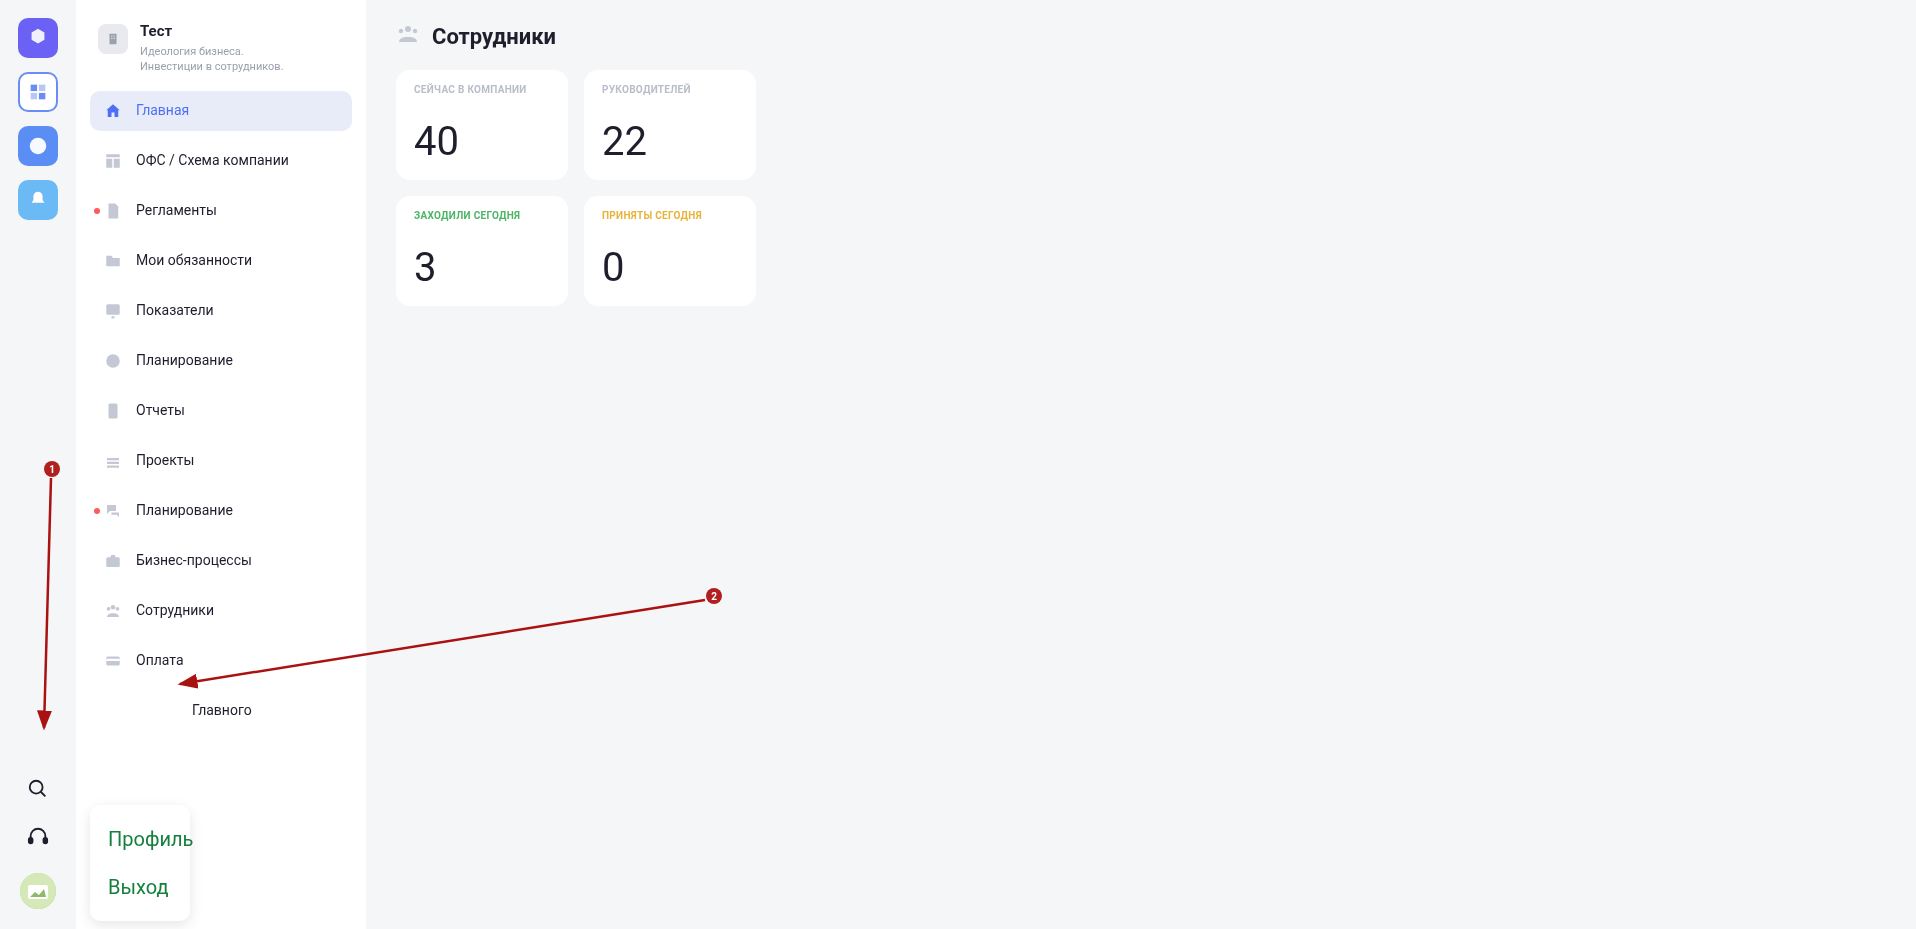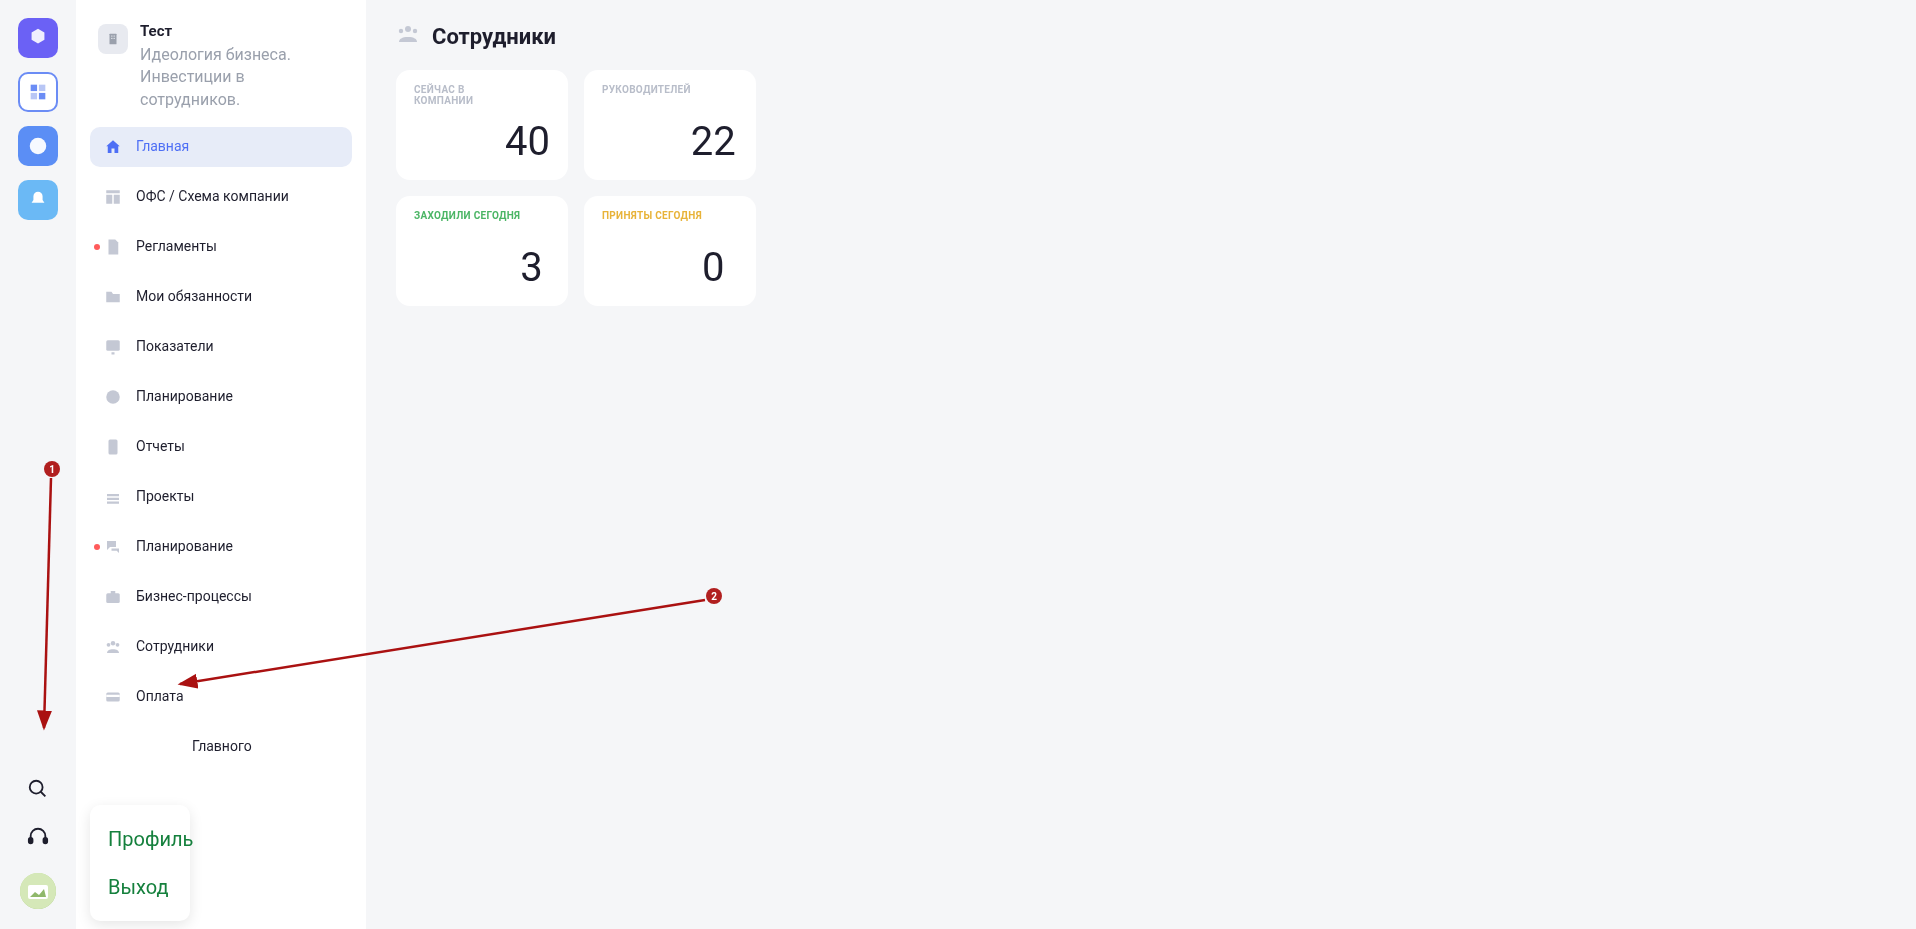--- a/index.html
+++ b/index.html
@@ -91,21 +91,21 @@
       justify-content: center;
       flex-shrink: 0;
       margin-top: 2px;
     }
     .company-name {
       font-weight: 700;
       font-size: 15px;
       color: #1e1e2d;
     }
     .company-subtitle {
-      font-size: 16px;
+      font-size: 11px;
       color: #9aa0ac;
       line-height: 1.4;
       margin-top: 4px;
     }
     .nav-item {
       display: flex;
       gap: 14px;
       padding: 11px 14px;
       border-radius: 10px;
       cursor: pointer;
@@ -160,21 +160,21 @@
       display: grid;
       grid-template-columns: repeat(2, 172px);
       gap: 16px;
     }
     .stat-card {
       background: #fff;
       border-radius: 14px;
       padding: 14px 18px 18px 18px;
       height: 110px;
       display: flex;
-      flex-direction: row;
+      flex-direction: column;
     }
     .stat-label {
       font-size: 10px;
       font-weight: 700;
       letter-spacing: 0.3px;
       text-transform: uppercase;
     }
     .stat-label.gray { color: #b8bdc9; }
     .stat-label.green { color: #4bb565; }
     .stat-label.orange { color: #e8b339; }

